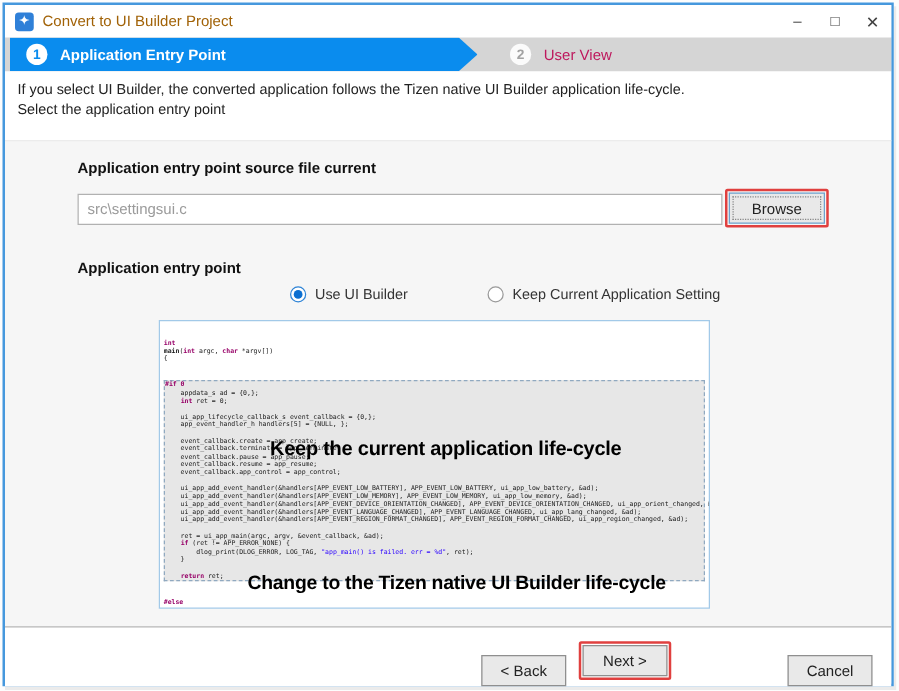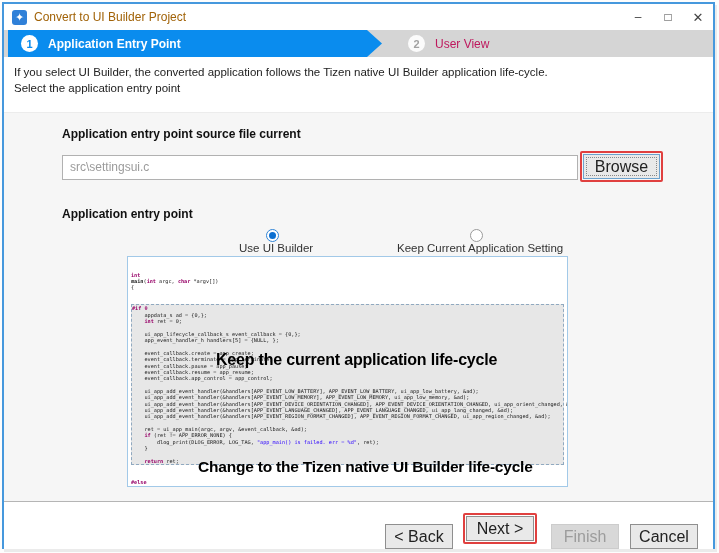--- a/index.html
+++ b/index.html
@@ -34,25 +34,25 @@
   .desc { height:55px; padding:7px 10px; font-size:11.5px; color:#222; line-height:16px; background:#fff; }
 
   
   .content { position:relative; height:389px; background:#f6f6f6; border-top:1px solid #ececec; }
   .sec-label { position:absolute; font-size:12px; font-weight:bold; color:#111; }
   .path-input { position:absolute; left:58px; top:42px; width:516px; height:25px; background:#fff;
                 border:1px solid #b1b1b1; color:#9b9b9b; font-size:12px; line-height:23px; padding-left:7px;
                 overflow:hidden; white-space:nowrap; }
   .annot { border:2px solid #e0403f; border-radius:2px; padding:1px; display:inline-block; }
   .browse-wrap { position:absolute; left:576px; top:38px; }
-  .btn { background:#e9e9e9; border:1px solid #8f8f8f; font-size:16px; color:#222;
+  .btn { background:#e9e9e9; border:1px solid #8f8f8f; font-size:12px; color:#222;
          font-family:"Liberation Sans",sans-serif; cursor:default; }
   .browse-btn { width:77px; height:25px; border:1px solid #6da2cd; outline:1px dotted #888; outline-offset:-4px; }
 
-  .radio-item { position:absolute; display:flex; align-items:center;flex-direction:column; }
+  .radio-item { position:absolute; display:flex; align-items:center; }
   .radio { width:13px; height:13px; border:1px solid #9a9a9a; border-radius:50%; background:#fff;
            display:inline-flex; align-items:center; justify-content:center; }
   .radio.selected { border-color:#2f84d6; }
   .radio.selected::after { content:""; width:7px; height:7px; border-radius:50%; background:#0c6fd1; }
   .radio-item .rlbl { margin-left:7px; font-size:11.5px; color:#333; }
 
   
   .codebox { position:absolute; left:123px; top:143px; width:441px; height:231px; background:#fff;
              border:1px solid #a2c9e8; overflow:hidden; white-space:pre;
              font-family:"DejaVu Sans Mono",monospace; font-size:5.2px; line-height:6.35px;
@@ -162,17 +162,16 @@
 
     <div class="overlay-note overlay-keep">Keep the current application life-cycle</div>
     <div class="overlay-note overlay-change">Change to the Tizen native UI Builder life-cycle</div>
   </div>
 
   <div class="footer">
     <button class="btn f-btn back-btn">&lt; Back</button>
     <div class="next-wrap annot">
       <button class="btn next-btn">Next &gt;</button>
     </div>
-    <button class="btn f-btn finish-btn" aria-disabled="true">Finish</button>
     <button class="btn f-btn cancel-btn">Cancel</button>
   </div>
 
 </div>
 
 </body></html>

